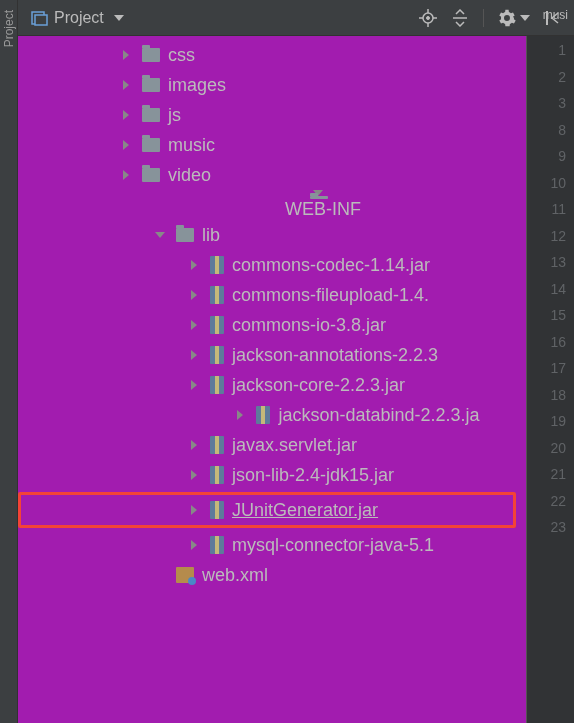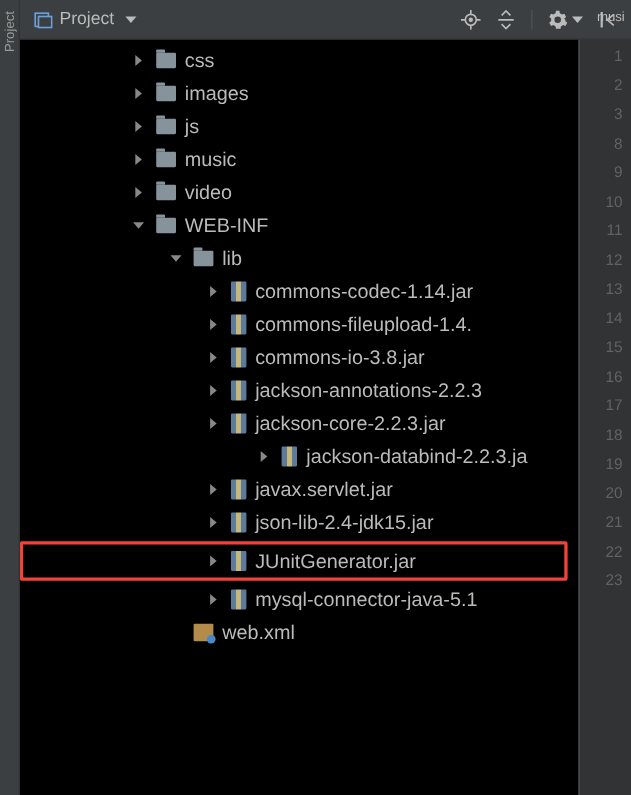--- a/index.html
+++ b/index.html
@@ -7,21 +7,21 @@
 .sidebar { width: 18px; background: #3c3f41; border-right: 1px solid #323232; display: flex; flex-direction: column; align-items: center; padding-top: 10px; }
 .sidebar-text { writing-mode: vertical-rl; transform: rotate(180deg); font-size: 12px; color: #999; }
 .main { flex: 1; display: flex; flex-direction: column; }
 .toolbar { height: 36px; background: #3c3f41; border-bottom: 1px solid #323232; display: flex; align-items: center; padding: 0 12px; gap: 8px; }
 .toolbar-left { display: flex; align-items: center; gap: 6px; }
 .toolbar-title { font-size: 16px; color: #bbbbbb; }
 .toolbar-right { margin-left: auto; display: flex; align-items: center; gap: 14px; }
 .icon { display: inline-flex; align-items: center; justify-content: center; }
 .dropdown-arrow { width: 0; height: 0; border-left: 5px solid transparent; border-right: 5px solid transparent; border-top: 6px solid #bbbbbb; margin-left: 4px; }
 .content { flex: 1; display: flex; overflow: hidden; }
-.tree-panel { flex: 1; background: #000000; overflow: auto; padding-top: 4px; }
+.tree-panel { flex: 1; background: #a21caf; overflow: auto; padding-top: 4px; }
 .tree-item { display: flex; align-items: center; height: 30px; font-size: 18px; color: #bbbbbb; white-space: nowrap; cursor: default; }
 .tree-arrow { width: 12px; height: 12px; margin-right: 10px; display: inline-flex; align-items: center; justify-content: center; }
 .arrow-right { width: 0; height: 0; border-top: 5px solid transparent; border-bottom: 5px solid transparent; border-left: 6px solid #888; }
 .arrow-down { width: 0; height: 0; border-left: 5px solid transparent; border-right: 5px solid transparent; border-top: 6px solid #888; }
 .folder-icon { width: 18px; height: 14px; background: #87939a; border-radius: 1px; margin-right: 8px; position: relative; }
 .folder-icon::before { content: ""; position: absolute; top: -3px; left: 0; width: 8px; height: 3px; background: #87939a; border-radius: 1px 1px 0 0; }
 .archive-icon { width: 14px; height: 18px; background: linear-gradient(to right, #5e7a9b 0%, #5e7a9b 35%, #c5b87a 35%, #c5b87a 65%, #5e7a9b 65%); margin-right: 8px; border-radius: 1px; }
 .xml-icon { width: 18px; height: 16px; background: #b58b4c; margin-right: 8px; border-radius: 1px; position: relative; }
 .xml-icon::after { content: ""; position: absolute; right: -2px; bottom: -2px; width: 8px; height: 8px; background: #4a88c7; border-radius: 50%; }
 .highlighted { border: 3px solid #f44336; border-radius: 2px; }
@@ -113,21 +113,21 @@
           <span class="folder-icon"></span>
           <span>music</span>
         </div>
         <div class="tree-item" style="padding-left: 102px;">
           <span class="tree-arrow">
             <span class="arrow-right"></span>
           </span>
           <span class="folder-icon"></span>
           <span>video</span>
         </div>
-        <div class="tree-item" style="padding-left: 102px;">
+        <div class="tree-item" style="padding-left: 102px; flex-direction: column;">
           <span class="tree-arrow">
             <span class="arrow-down"></span>
           </span>
           <span class="folder-icon"></span>
           <span>WEB-INF</span>
         </div>
         <div class="tree-item" style="padding-left: 136px;">
           <span class="tree-arrow">
             <span class="arrow-down"></span>
           </span>
@@ -183,21 +183,21 @@
           <span class="archive-icon"></span>
           <span>javax.servlet.jar</span>
         </div>
         <div class="tree-item" style="padding-left: 170px;">
           <span class="tree-arrow">
             <span class="arrow-right"></span>
           </span>
           <span class="archive-icon"></span>
           <span>json-lib-2.4-jdk15.jar</span>
         </div>
-        <div class="tree-item highlighted" style="padding-left: 167px; height: 36px; margin-top: 2px; margin-bottom: 2px; margin-right: 10px;">
+        <div class="tree-item highlighted" style="padding-left: 167px; height: 36px; margin-top: 2px; margin-bottom: 2px; margin-right: 10px; text-decoration: underline;">
           <span class="tree-arrow">
             <span class="arrow-right"></span>
           </span>
           <span class="archive-icon"></span>
           <span>JUnitGenerator.jar</span>
         </div>
         <div class="tree-item" style="padding-left: 170px;">
           <span class="tree-arrow">
             <span class="arrow-right"></span>
           </span>

